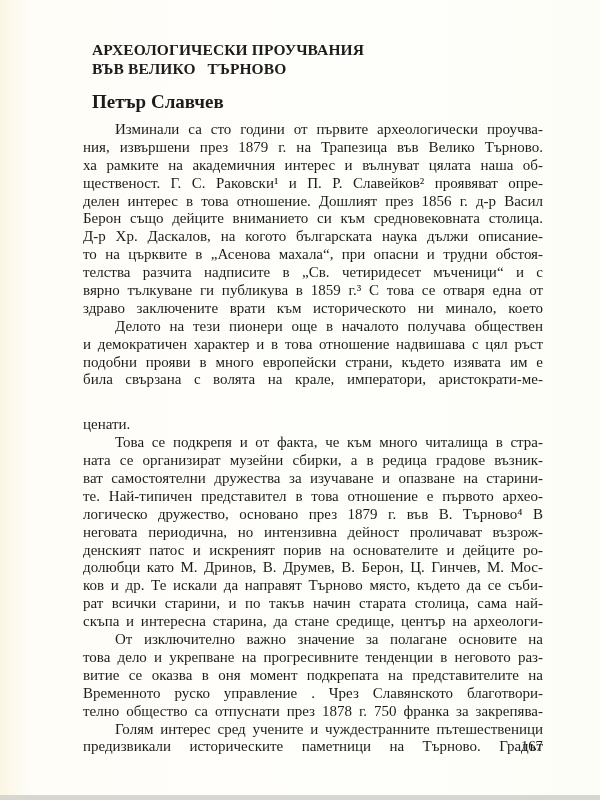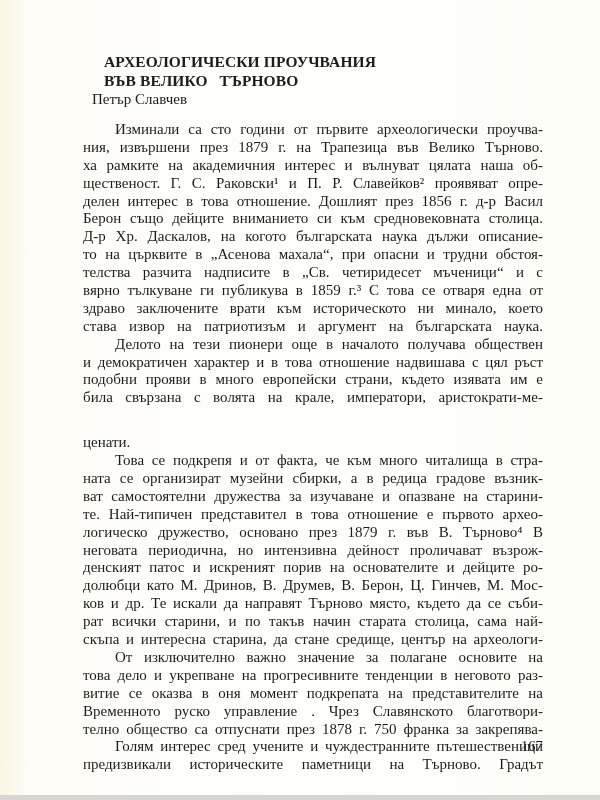--- a/index.html
+++ b/index.html
@@ -29,29 +29,29 @@
       background: #d8d6d0;
     }
     .title {
       position: absolute;
       left: 92px;
       top: 40px;
       font-weight: bold;
       font-size: 15.5px;
       line-height: 19px;
       letter-spacing: 0.1px;
-      margin: 12px;
+      margin: 0;
     }
     .title span { display: block; white-space: pre; }
     .author {
       position: absolute;
       left: 92px;
       top: 91px;
-      font-weight: normal;
-      font-size: 15px;
+      font-weight: bold;
+      font-size: 19px;
       margin: 0;
     }
     .body-text {
       position: absolute;
       left: 83px;
       top: 121px;
       width: 460px;
       font-size: 15px;
       line-height: 17.9px;
     }
@@ -87,21 +87,20 @@
       <span class="line">ния, извършени през 1879 г. на Трапезица във Велико Търново.</span>
       <span class="line">ха рамките на академичния интерес и вълнуват цялата наша об-</span>
       <span class="line">щественост. Г. С. Раковски¹ и П. Р. Славейков² проявяват опре-</span>
       <span class="line">делен интерес в това отношение. Дошлият през 1856 г. д-р Васил</span>
       <span class="line">Берон също дейците вниманието си към средновековната столица.</span>
       <span class="line">Д-р Хр. Даскалов, на когото българската наука дължи описание-</span>
       <span class="line">то на църквите в „Асенова махала“, при опасни и трудни обстоя-</span>
       <span class="line">телства разчита надписите в „Св. четиридесет мъченици“ и с</span>
       <span class="line">вярно тълкуване ги публикува в 1859 г.³ С това се отваря една от</span>
       <span class="line">здраво заключените врати към историческото ни минало, което</span>
-      <span class="line">става извор на патриотизъм и аргумент на българската наука.</span>
       <span class="line indent">Делото на тези пионери още в началото получава обществен</span>
       <span class="line">и демократичен характер и в това отношение надвишава с цял ръст</span>
       <span class="line">подобни прояви в много европейски страни, където изявата им е</span>
       <span class="line">била свързана с волята на крале, императори, аристократи-ме-</span>
       <span class="line last">ценати.</span>
       <span class="line indent">Това се подкрепя и от факта, че към много читалища в стра-</span>
       <span class="line">ната се организират музейни сбирки, а в редица градове възник-</span>
       <span class="line">ват самостоятелни дружества за изучаване и опазване на старини-</span>
       <span class="line">те. Най-типичен представител в това отношение е първото архео-</span>
       <span class="line">логическо дружество, основано през 1879 г. във В. Търново⁴ В</span>

